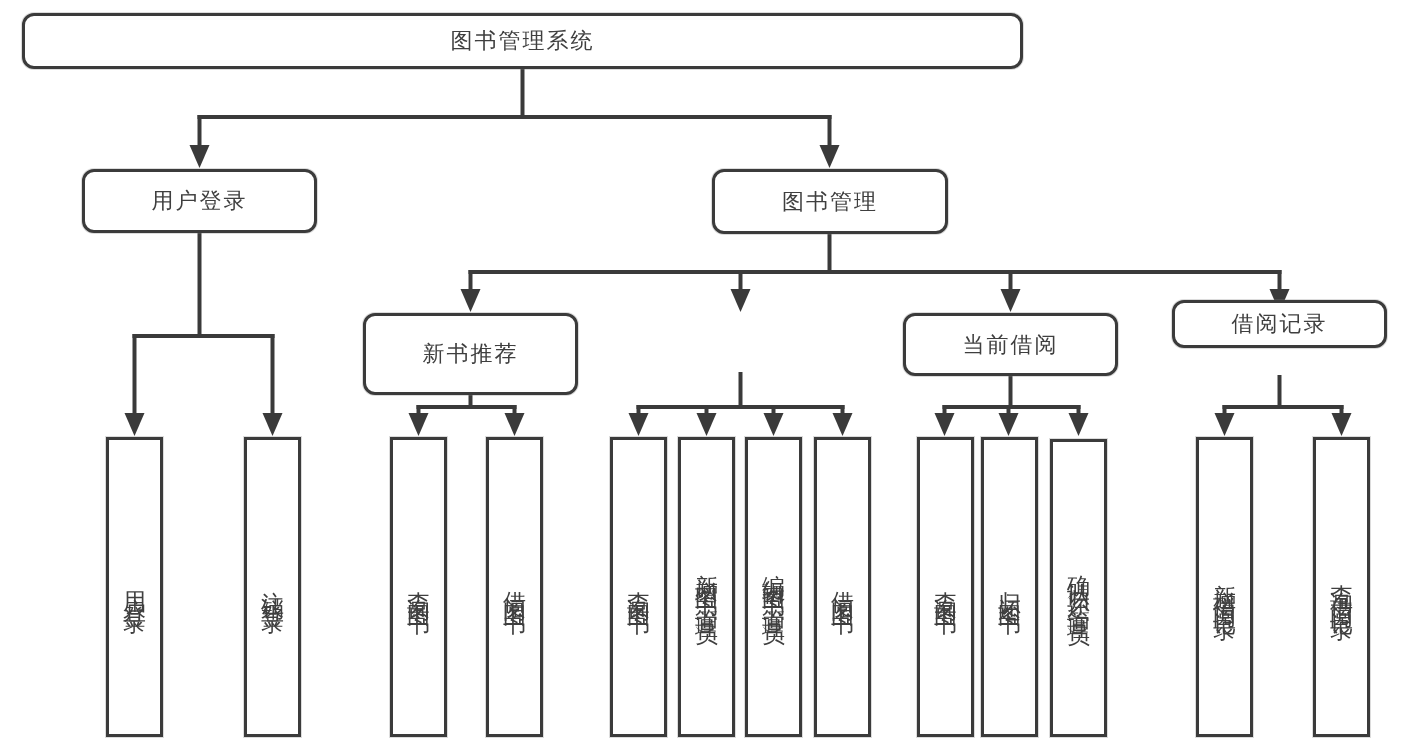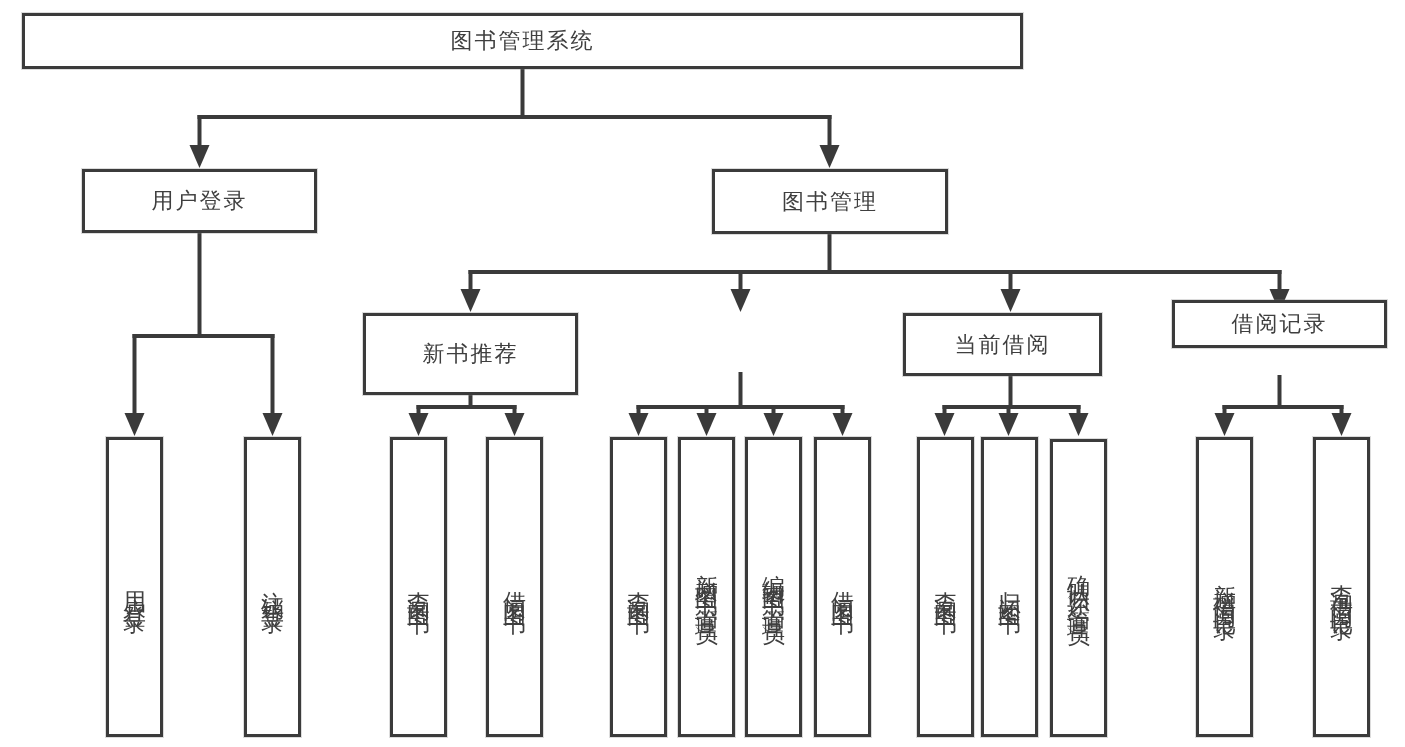--- a/index.html
+++ b/index.html
@@ -44,20 +44,21 @@
     align-items: center;
     justify-content: center;
     color: #3f3f3f;
     z-index: 1;
     box-shadow: 0 0 0 1px rgba(130,130,130,0.28);
   }
   .hbox {
     font-size: 22px;
     letter-spacing: 2px;
     white-space: nowrap;
+    border-radius: 12px;
   }
   .vbox span.vtext {
     writing-mode: vertical-rl;
     text-orientation: mixed;
     font-size: 23px;
     letter-spacing: 7px;
     line-height: 1;
     white-space: nowrap;
   }
   .watermark {
@@ -146,21 +147,21 @@
   <div class="box hbox" style="left:82px; top:169px; width:235px; height:64px;">
     <span>用户登录</span>
   </div>
   <div class="box hbox" style="left:712px; top:169px; width:236px; height:65px;">
     <span>图书管理</span>
   </div>
 
   <div class="box hbox" style="left:363px; top:313px; width:215px; height:82px;">
     <span>新书推荐</span>
   </div>
-  <div class="box hbox" style="left:903px; top:313px; width:199px; height:63px;">
+  <div class="box hbox" style="left:903px; top:313px; width:215px; height:63px;">
     <span>当前借阅</span>
   </div>
   <div class="box hbox" style="left:1172px; top:300px; width:215px; height:48px;">
     <span>借阅记录</span>
   </div>
 
   <div class="box vbox" style="left:106px; top:437px; width:57px; height:300px;">
     <span class="vtext">用户登录</span>
   </div>
   <div class="box vbox" style="left:244px; top:437px; width:57px; height:300px;">

